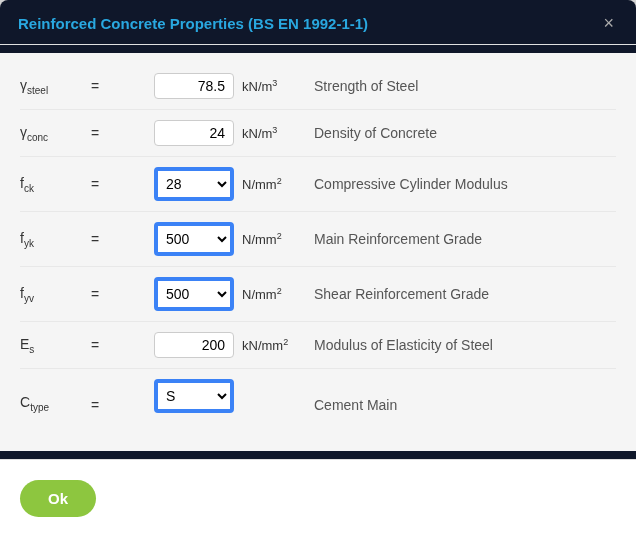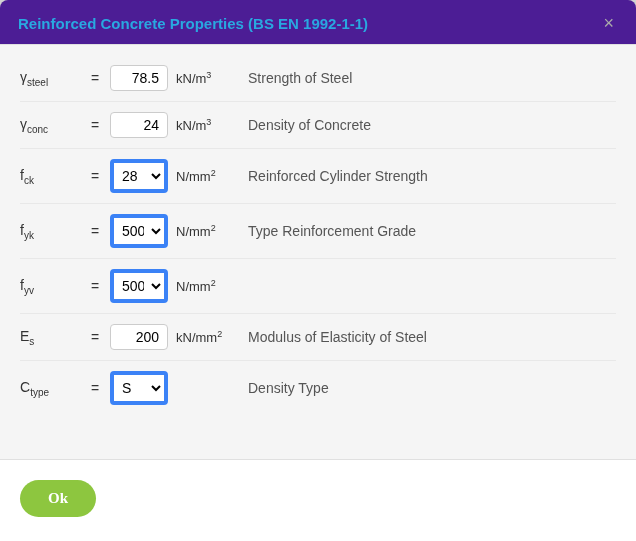--- a/index.html
+++ b/index.html
@@ -6,27 +6,28 @@
     body {
       background: #e0e0e0;
       display: flex;
       justify-content: center;
       align-items: center;
       min-height: 100vh;
       font-family: Arial, sans-serif;
       font-size: 14px;
     }
     .dialog {
-      background: #4c1d95;
+      background: #0f172a;
       border-radius: 8px;
       box-shadow: 0 4px 20px rgba(0,0,0,0.3);
       width: 636px;
       min-height: 541px;
       display: flex;
       flex-direction: column;
+      gap: 8px;
     }
     .dialog-header {
       padding: 14px 18px 12px 18px;
       border-bottom: 1px solid #e0e0e0;
       display: flex;
       justify-content: space-between;
       align-items: center;
     }
     .dialog-title {
       color: #29a8e0;
@@ -46,37 +47,38 @@
       background: #f5f5f5;
       padding: 10px 20px 20px 20px;
       flex: 1;
     }
     .prop-row {
       display: flex;
       align-items: center;
       padding: 10px 0;
       border-bottom: 1px solid #e8e8e8;
     }
-    .prop-row:last-child { border-bottom: none; }
+    .prop-row:last-child { border-bottom: none; align-items: flex-end; }
     .prop-label {
       width: 60px;
       font-size: 14px;
       color: #333;
     }
     .prop-label sub, .prop-label sup {
       font-size: 10px;
     }
     .equals {
       width: 30px;
       text-align: center;
       color: #333;
       font-size: 14px;
     }
     .prop-input {
-      width: 58px;
+      width: 80px;
+      margin-left: 44px;
     }
     .prop-input input[type="text"],
     .prop-input input[type="number"] {
       width: 100%;
       padding: 4px 8px;
       border: 1px solid #ccc;
       border-radius: 4px;
       font-size: 14px;
       text-align: right;
       background: #fff;
@@ -109,21 +111,20 @@
     }
     .ok-btn {
       background: #8dc63f;
       color: #fff;
       border: none;
       border-radius: 20px;
       padding: 10px 28px;
       font-size: 15px;
       font-weight: bold;
       cursor: pointer;
-      font-family: Liberation Serif, serif;
     }
   </style>
 </head>
 <body>
 
 <div class="dialog">
   <div class="dialog-header">
     <span class="dialog-title">Reinforced Concrete Properties (BS EN 1992-1-1)</span>
     <button class="close-btn">×</button>
   </div>
@@ -141,46 +142,47 @@
         <span class="equals">=</span>
         <div class="prop-input"><input type="text" value="24" style=""></div>
         <span class="prop-unit">kN/m<sup>3</sup></span>
         <span class="prop-description">Density of Concrete</span>
       </div>
       <div class="prop-row">
         <span class="prop-label">f<sub>ck</sub></span>
         <span class="equals">=</span>
         <div class="prop-input"><select><option value="20">20</option><option value="25">25</option><option value="28" selected="">28</option><option value="30">30</option><option value="35">35</option><option value="40">40</option><option value="45">45</option><option value="50">50</option></select></div>
         <span class="prop-unit">N/mm<sup>2</sup></span>
-        <span class="prop-description">Reinforced Cylinder Strength</span>
+        <span class="prop-description">Compressive Cylinder Modulus</span>
       </div>
       <div class="prop-row">
         <span class="prop-label">f<sub>yk</sub></span>
         <span class="equals">=</span>
         <div class="prop-input"><select><option value="250">250</option><option value="460">460</option><option value="500" selected="">500</option><option value="600">600</option></select></div>
         <span class="prop-unit">N/mm<sup>2</sup></span>
-        <span class="prop-description">Type Reinforcement Grade</span>
+        <span class="prop-description">Main Reinforcement Grade</span>
       </div>
       <div class="prop-row">
         <span class="prop-label">f<sub>yv</sub></span>
         <span class="equals">=</span>
         <div class="prop-input"><select><option value="250">250</option><option value="460">460</option><option value="500" selected="">500</option><option value="600">600</option></select></div>
         <span class="prop-unit">N/mm<sup>2</sup></span>
+        <span class="prop-description">Shear Reinforcement Grade</span>
       </div>
       <div class="prop-row">
         <span class="prop-label">E<sub>s</sub></span>
         <span class="equals">=</span>
         <div class="prop-input"><input type="text" value="200" style=""></div>
         <span class="prop-unit">kN/mm<sup>2</sup></span>
         <span class="prop-description">Modulus of Elasticity of Steel</span>
       </div>
       <div class="prop-row">
         <span class="prop-label">C<sub>type</sub></span>
         <span class="equals">=</span>
         <div class="prop-input"><select><option value="S">S</option><option value="N">N</option><option value="R">R</option></select></div>
         <span class="prop-unit"></span>
-        <span class="prop-description">Density Type</span>
+        <span class="prop-description">Cement Main</span>
       </div>
     </div>
   <div class="dialog-footer">
     <button class="ok-btn">Ok</button>
   </div>
 </div>
 
 </body></html>

